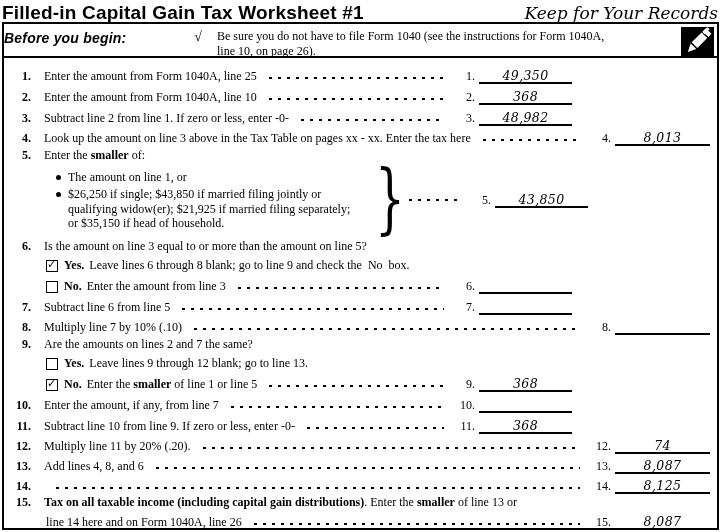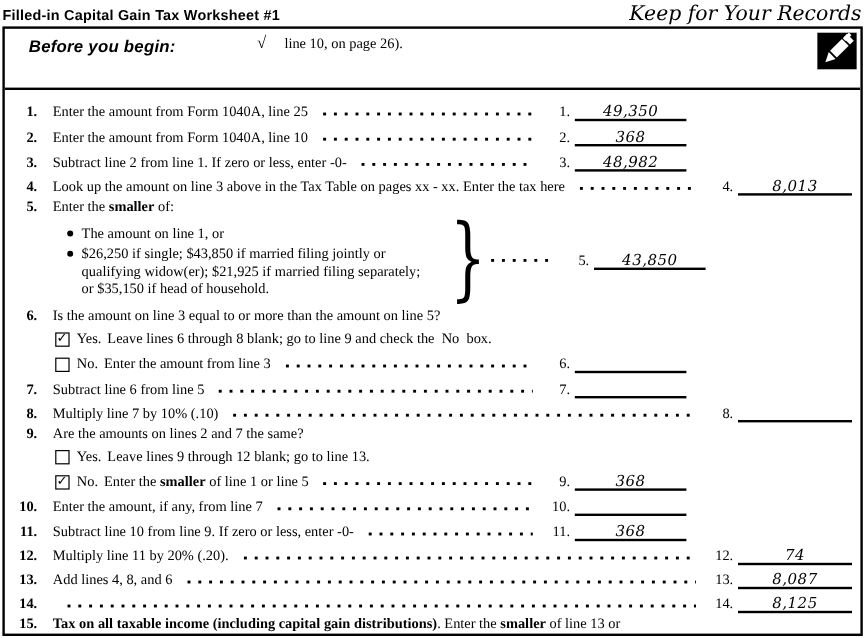--- a/index.html
+++ b/index.html
@@ -11,37 +11,37 @@
   }
   .b { font-weight: bold; }
 
   
   .header-row {
     display: flex; justify-content: space-between; align-items: baseline;
     padding: 2px 3px 0 2px; height: 21px;
   }
   .page-title {
     font-family: "Liberation Sans", sans-serif; font-weight: bold;
-    font-size: 12px; letter-spacing: 0.2px;
+    font-size: 19px; letter-spacing: 0.2px;
   }
   .tagline {
     font-family: "DejaVu Serif", serif; font-style: italic; font-size: 17px;
   }
 
   
   .wbox {
     position: absolute; left: 2px; right: 2px; top: 22px; bottom: 2px;
     border: 2.5px solid #000; background: #fff; overflow: hidden;
   }
 
   
   .byb {
     display: flex; align-items: flex-start;
     border-bottom: 2.5px solid #000;
-    height: 51px; padding: 3px 0 0 20px;
+    height: 34px; padding: 3px 0 0 0;
   }
   .byb-label {
     font-family: "Liberation Sans", sans-serif; font-weight: bold; font-style: italic;
     font-size: 14px; width: 175px; flex: none; padding-top: 3px; letter-spacing: 0.2px;
   }
   .byb-check { width: 38px; flex: none; text-align: center; font-size: 14px; padding-top: 2px; }
   .byb-text { flex: 1; font-size: 12px; line-height: 14.5px; padding-top: 2px; }
   .pencil { flex: none; margin-left: 6px; margin-right: 3px; display: block; }
 
   
@@ -83,21 +83,21 @@
 
   
   .cb {
     width: 12px; height: 12px; border: 1.8px solid #000; flex: none;
     margin: 0 6px 1px 0; position: relative; background: #fff;
   }
   .cb .mark {
     position: absolute; left: 0px; top: -4px;
     font-family: "DejaVu Sans", sans-serif; font-size: 11px; font-weight: bold;
   }
-  .cb-label { font-weight: normal; margin-right: 5px; flex: none; }
+  .cb-label { font-weight: bold; margin-right: 5px; flex: none; }
 
   
   .bullets { width: 314px; flex: none; }
   .bullet { display: flex; margin-bottom: 3px; }
   .bullet:last-child { margin-bottom: 0; }
   .bdot {
     width: 5px; height: 5px; border-radius: 50%; background: #000;
     flex: none; margin: 5px 7px 0 0;
   }
   .blines { font-size: 12px; line-height: 14.5px; }
@@ -113,20 +113,21 @@
 <div class="header-row">
   <div class="page-title">Filled-in Capital Gain Tax Worksheet #1</div>
   <div class="tagline">Keep for Your Records</div>
 </div>
 
 <div class="wbox">
   <div class="byb">
     <div class="byb-label">Before you begin:</div>
     <div class="byb-check">√</div>
     <div class="byb-text">
+      <div>Be sure you do not have to file Form 1040 (see the instructions for Form 1040A,</div>
       <div>line 10, on page 26).</div>
     </div>
     <svg class="pencil" width="33" height="31" viewBox="0 0 33 31">
       <rect width="33" height="31" fill="#000"></rect>
       <g transform="rotate(45 16 15)" fill="#fff">
         <rect x="12.5" y="-1" width="8" height="4.5"></rect>
         <rect x="12.5" y="5" width="8" height="14"></rect>
         <polygon points="12.5,20.5 20.5,20.5 16.5,28.5"></polygon>
       </g>
       <rect x="24" y="0" width="3" height="7" fill="#fff" transform="rotate(45 25 3)"></rect>

